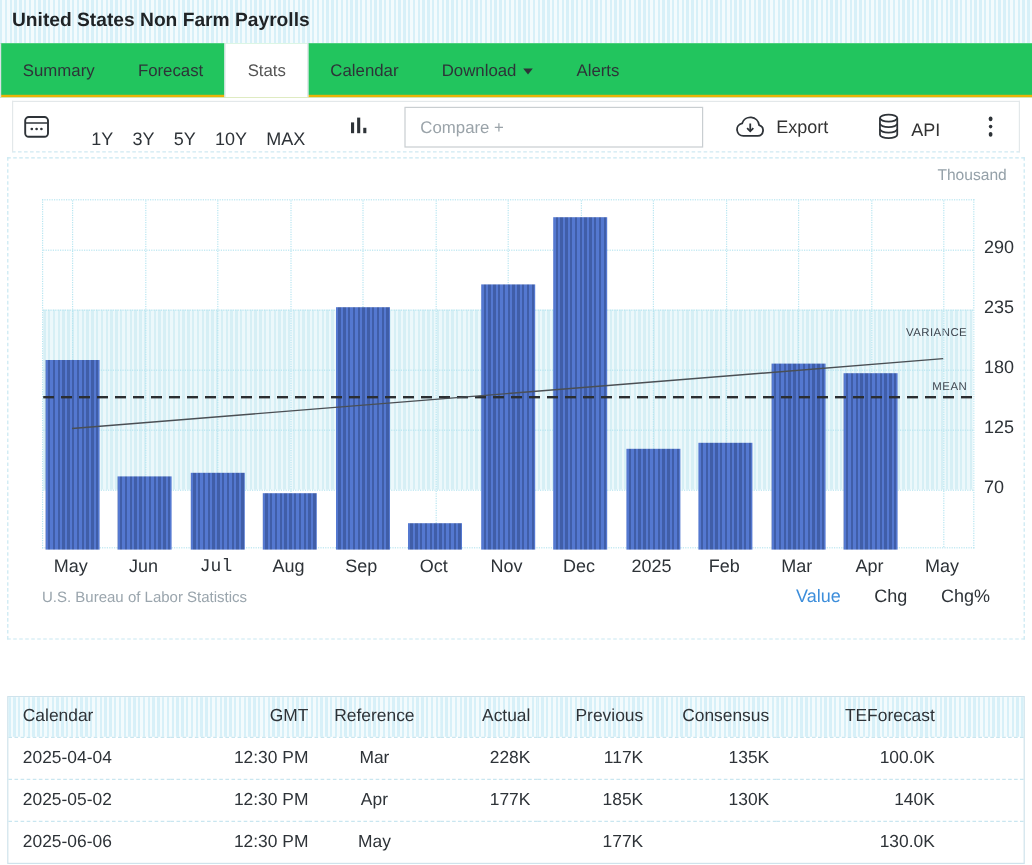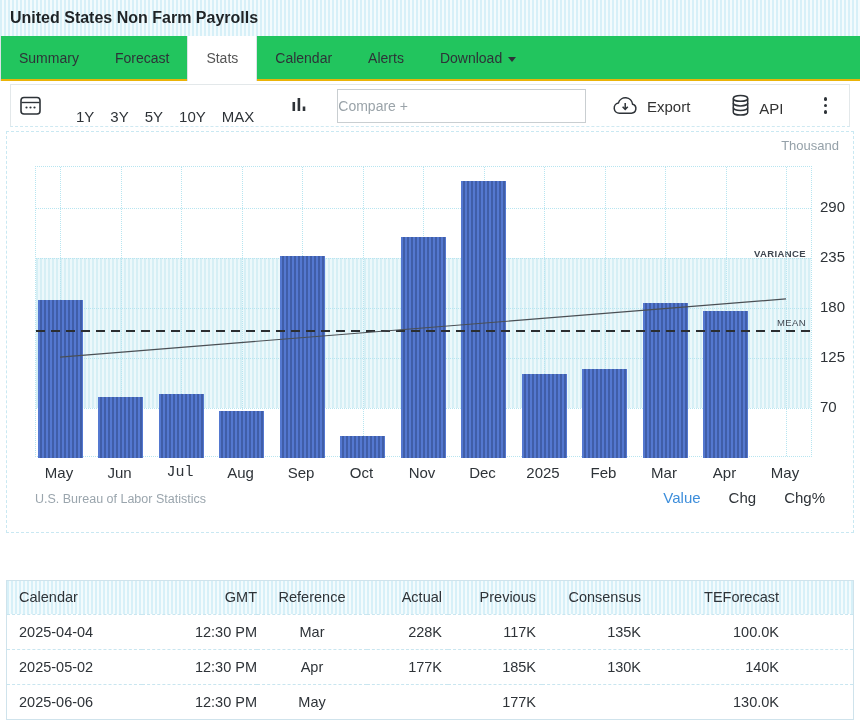--- a/index.html
+++ b/index.html
@@ -22,21 +22,21 @@
     border-left:4px solid transparent; border-right:4px solid transparent; border-top:5px solid #2e3338; }
 
   
   .toolbar { margin:3px 10px 0; height:43px; border:1px solid #e3e8ea;
     border-bottom:1px dashed #cfe9f2; display:flex; align-items:center; padding:0 8px; }
   .icon-btn { display:flex; align-items:flex-end; cursor:pointer; }
   .ranges { display:flex; gap:16px; margin-left:34px; font-size:15px; color:#2e3338; }
   .range-btn { cursor:pointer;margin-top:22px; }
   .chart-type-btn { margin-left:38px; }
   .compare-input { margin-left:30px; width:268px; height:34px; border:1px solid #c9ced1;
-    font-size:14px; color:#333; padding:0 0; outline:none; background:#fff;
+    font-size:14px; color:#333; padding:0 12px; outline:none; background:#fff;
     font-family:"Liberation Sans", sans-serif; }
   .compare-input::placeholder { color:#9aa3a9; }
   .export-btn { margin-left:26px; font-size:15px; gap:8px; }
   .api-btn { margin-left:40px; font-size:15px; gap:8px; }
   .kebab { margin-left:34px; margin-right:8px; display:flex; flex-direction:column; gap:3px;
     padding:4px 6px; cursor:pointer; }
   .kebab i { width:3.5px; height:3.5px; border-radius:50%; background:#2e3338; }
 
   
   .chart-card { position:relative; margin:4px 6px 0; height:402px;
@@ -80,22 +80,22 @@
 </head>
 <body>
 
 <div class="title-bar striped">United States Non Farm Payrolls</div>
 
 <nav class="tabs" id="tabs">
     <div class="tab first"><span>Summary</span></div>
     <div class="tab"><span>Forecast</span></div>
     <div class="tab active"><span>Stats</span></div>
     <div class="tab"><span>Calendar</span></div>
+    <div class="tab"><span>Download</span><span class="caret-down"></span></div>
     <div class="tab"><span>Alerts</span></div>
-    <div class="tab"><span>Download</span><span class="caret-down"></span></div>
   </nav>
 
 <div class="toolbar">
   <span class="icon-btn">
     <svg class="ico" width="23" height="23" viewBox="0 0 23 23">
       <rect x="2" y="3.5" width="19" height="16.5" rx="3" fill="none" stroke="#2e3338" stroke-width="1.6"></rect>
       <line x1="2.5" y1="8.5" x2="20.5" y2="8.5" stroke="#2e3338" stroke-width="1.4"></line>
       <circle cx="7.5" cy="13.5" r="1.1" fill="#2e3338"></circle>
       <circle cx="11.5" cy="13.5" r="1.1" fill="#2e3338"></circle>
       <circle cx="15.5" cy="13.5" r="1.1" fill="#2e3338"></circle>
@@ -137,21 +137,21 @@
     <i></i>
       <i></i>
       <i></i>
   </span>
 </div>
 
 <div class="chart-card" id="chartCard">
   <div class="unit-label">Thousand</div>
   <div class="plot" id="plot">
       <div class="variance-band" style="top: 90.9375px; height: 150.047px;"></div>
-      <span class="band-label" style="top: 81px; font-weight: bold;">VARIANCE</span>
+      <span class="band-label" style="top: 105px;">VARIANCE</span>
       <div class="hgrid" style="top: 240.984px;"></div>
       <div class="hgrid" style="top: 190.969px;"></div>
       <div class="hgrid" style="top: 140.953px;"></div>
       <div class="hgrid" style="top: 90.9375px;"></div>
       <div class="hgrid" style="top: 40.9219px;"></div>
       <div class="vgrid" style="left: 24px;"></div>
       <div class="vgrid" style="left: 84.5px;"></div>
       <div class="vgrid" style="left: 145px;"></div>
       <div class="vgrid" style="left: 205.5px;"></div>
       <div class="vgrid" style="left: 266px;"></div>

